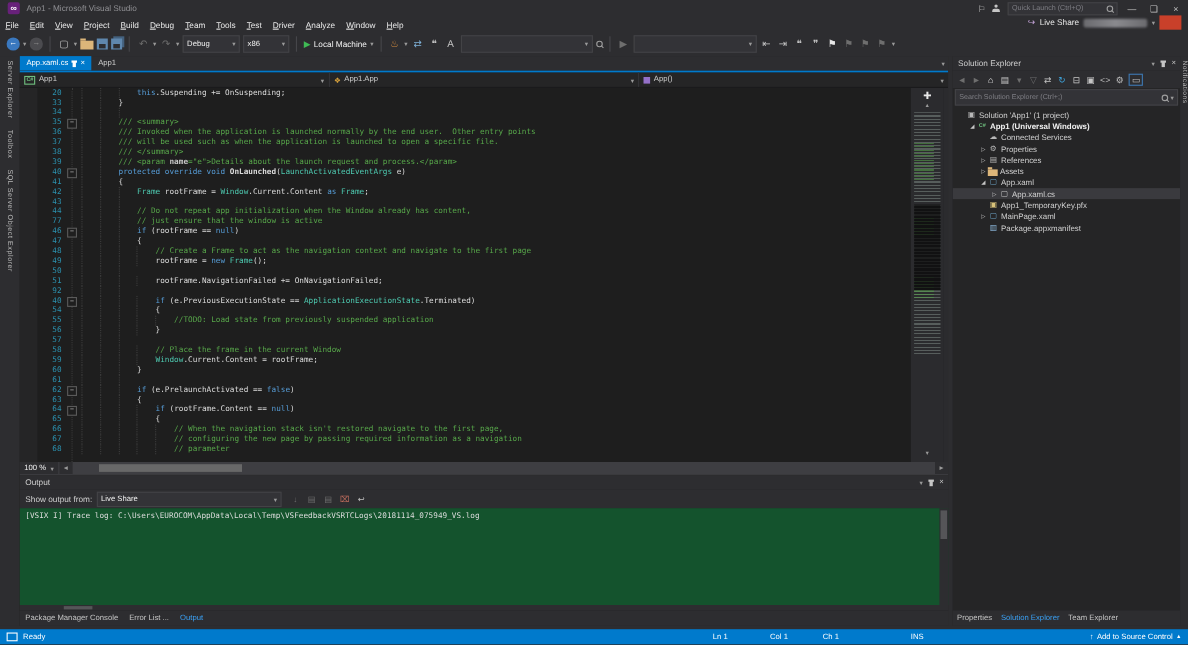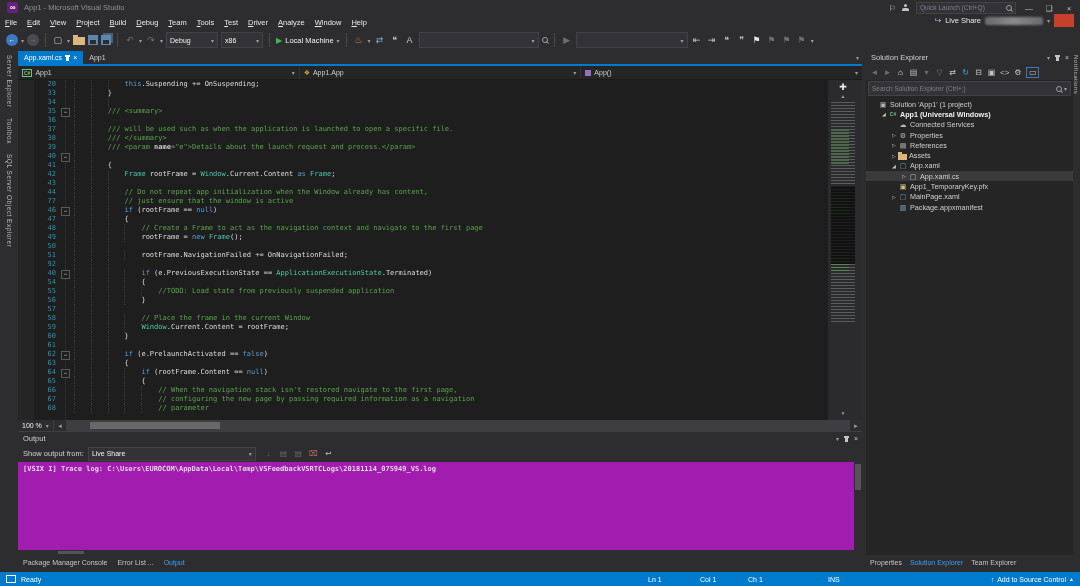--- a/index.html
+++ b/index.html
@@ -98,21 +98,21 @@
   .hs-track{flex:1;height:100%;background:#3e3e42;position:relative;}
   .hs-thumb{position:absolute;left:24px;top:2px;height:7px;width:130px;background:#686868;}
   .hs-arrow{color:#9a9a9a;font-size:6px;padding:0 3px;}
   
   .output{height:123px;display:flex;flex-direction:column;background:#252526;border-top:1px solid #3e3e42;}
   .op-header{height:13px;display:flex;align-items:center;padding:0 5px;background:#2d2d30;color:#d0d0d0;position:relative;}
   .op-hicons{position:absolute;right:4px;display:flex;gap:6px;align-items:center;color:#c5c5c5;}
   .op-toolbar{height:17px;display:flex;align-items:center;gap:4px;padding:0 5px;background:#2d2d30;}
   .op-combo{width:160px;height:12px;background:#333337;border:1px solid #434346;color:#f1f1f1;font-size:7px;
     display:flex;align-items:center;justify-content:space-between;padding:0 3px;}
-  .op-content{flex:1;position:relative;background:#a21caf;display:flex;font-weight:bold;}
+  .op-content{flex:1;position:relative;background:#14532d;display:flex;}
   .op-log{flex:1;font-family:"DejaVu Sans Mono",monospace;font-size:7px;color:#dcdcdc;padding:3px 0 0 5px;white-space:pre;}
   .op-vsb{width:8px;background:#2d2d30;position:relative;}
   .op-vsb .th{position:absolute;top:2px;left:1px;right:1px;height:26px;background:#555558;}
   .op-hsb{height:5px;background:#2d2d30;position:relative;}
   .op-hsb .th{position:absolute;left:40px;top:1px;width:26px;height:3px;background:#555558;}
   
   .bottomtabs{height:14px;background:#2d2d30;display:flex;align-items:center;padding-left:5px;gap:10px;font-size:7px;}
   .btab{color:#c5c5c5;}
   .btab.active{color:#3aa0f3;}
   
@@ -316,20 +316,21 @@
               <i class="ig" style="left:56px"></i>
               <i class="ig" style="left:72.8px"></i>
               <span class="ln-num">35</span>
               <span class="fold-box">−</span>
               <span class="ln-code"><span class="tk-c">        /// &lt;summary&gt;</span></span>
             </div>
             <div class="code-line">
               <i class="ig" style="left:56px"></i>
               <i class="ig" style="left:72.8px"></i>
               <span class="ln-num">36</span>
+              <span class="ln-code"><span class="tk-c">        /// Invoked when the application is launched normally by the end user.  Other entry points</span></span>
             </div>
             <div class="code-line">
               <i class="ig" style="left:56px"></i>
               <i class="ig" style="left:72.8px"></i>
               <span class="ln-num">37</span>
               <span class="ln-code"><span class="tk-c">        /// will be used such as when the application is launched to open a specific file.</span></span>
             </div>
             <div class="code-line">
               <i class="ig" style="left:56px"></i>
               <i class="ig" style="left:72.8px"></i>
@@ -340,20 +341,21 @@
               <i class="ig" style="left:56px"></i>
               <i class="ig" style="left:72.8px"></i>
               <span class="ln-num">39</span>
               <span class="ln-code"><span class="tk-c">        /// &lt;param </span><span class="tk-g">name</span><span class="tk-c">="e"&gt;Details about the launch request and process.&lt;/param&gt;</span></span>
             </div>
             <div class="code-line">
               <i class="ig" style="left:56px"></i>
               <i class="ig" style="left:72.8px"></i>
               <span class="ln-num">40</span>
               <span class="fold-box">−</span>
+              <span class="ln-code"><span class="tk-d">        </span><span class="tk-k">protected</span><span class="tk-d"> </span><span class="tk-k">override</span><span class="tk-d"> </span><span class="tk-k">void</span><span class="tk-d"> </span><span class="tk-b">OnLaunched</span><span class="tk-d">(</span><span class="tk-t">LaunchActivatedEventArgs</span><span class="tk-d"> e)</span></span>
             </div>
             <div class="code-line">
               <i class="ig" style="left:56px"></i>
               <i class="ig" style="left:72.8px"></i>
               <span class="ln-num">41</span>
               <span class="ln-code"><span class="tk-d">        {</span></span>
             </div>
             <div class="code-line">
               <i class="ig" style="left:56px"></i>
               <i class="ig" style="left:72.8px"></i>

